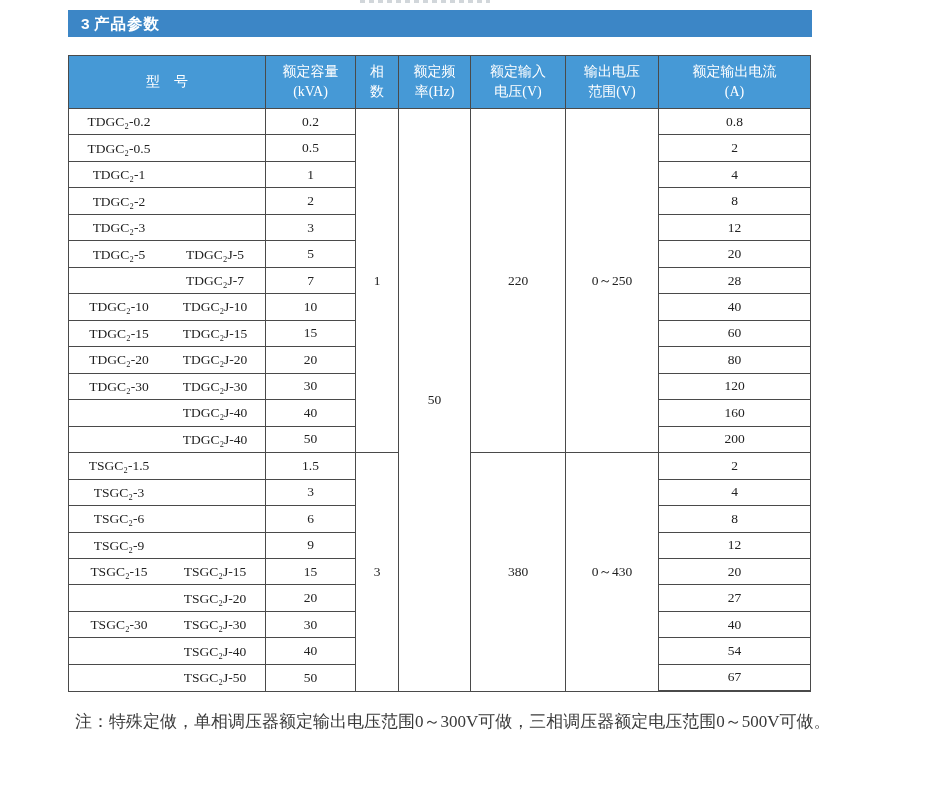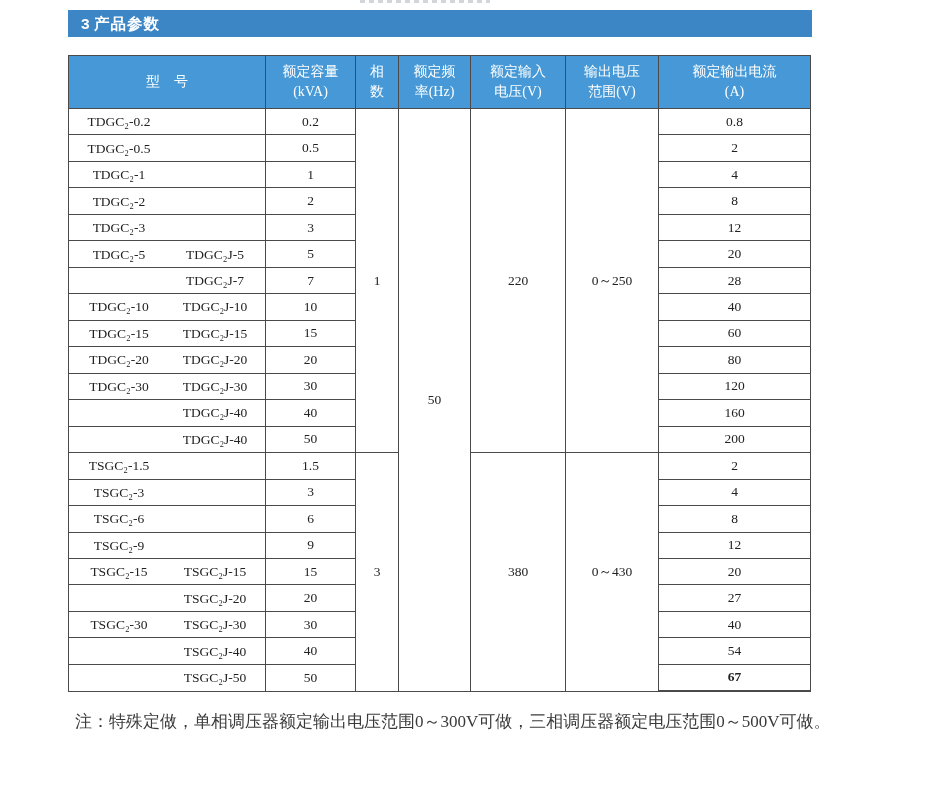--- a/index.html
+++ b/index.html
@@ -32,21 +32,21 @@
   table.params thead tr{height:53px;border-radius:10px;}
   table.params th{
     background:#4699d6;color:#ffffff;font-weight:normal;
     font-size:14px;line-height:20px;
   }
   table.params td{
     font-size:13.5px;color:#222222;background:#ffffff;
   }
   td.model-cell{font-size:13px;}
   .m-half{display:inline-block;width:49%;text-align:center;vertical-align:middle;}
-  tbody tr:last-child td:last-child{border-bottom-width:2px;font-weight:bold;}
+  tbody tr:last-child td:last-child{border-bottom-width:2px;}
   .note{
     position:absolute;left:75px;top:708px;width:760px;
     font-size:17px;color:#3a3a3a;line-height:27px;
   }
   .note .line2{margin-left:29px;}
 </style>
 </head>
 <body>
 
 <div class="top-artifact"></div>

